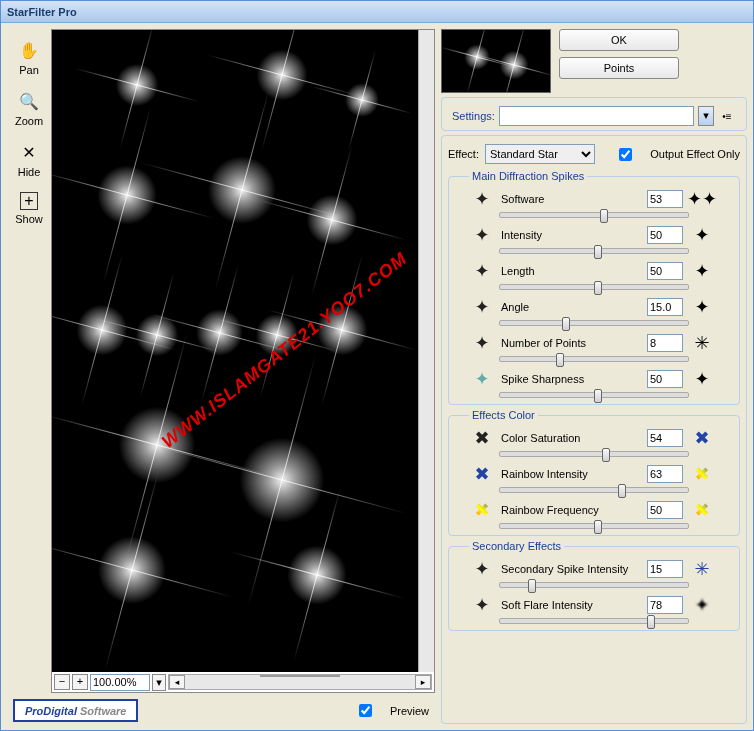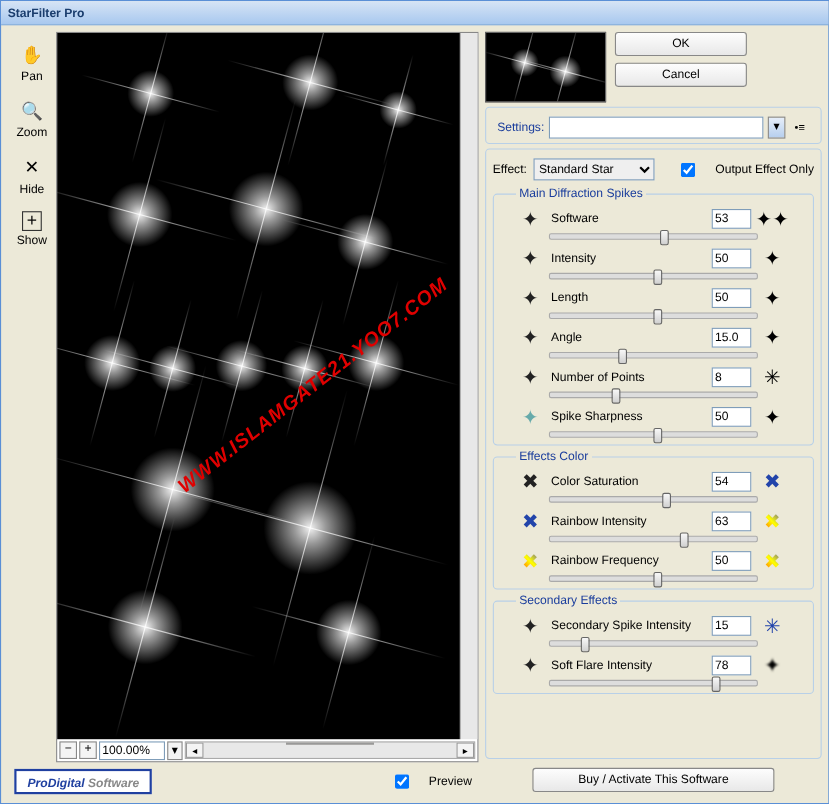--- a/index.html
+++ b/index.html
@@ -137,21 +137,21 @@
     </div>
 
     <div class="right">
       <div class="right-top">
         <div class="thumb">
           <div class="star" style="left:20px;top:12px;width:30px;height:30px;"></div>
           <div class="star" style="left:55px;top:18px;width:34px;height:34px;"></div>
         </div>
         <div class="btn-stack">
           <button class="btn">OK</button>
-          <button class="btn">Cancel</button>
+          <button class="btn">Points</button>
         </div>
       </div>
 
       <div class="panel">
         <div class="settings-row">
           <label>Settings:</label>
           <div class="select"></div>
           <div class="drop-btn">▾</div>
           <div class="menu-btn">•≡</div>
         </div>
@@ -297,18 +297,15 @@
               <div class="p-icon2" style="filter:blur(1px);">✦</div>
             </div>
           <div class="slider-row">
               <div class="slider">
                 <div class="slider-thumb" style="left:78%"></div>
               </div>
             </div>
         </fieldset>
       </div>
 
-      <div style="display:flex;justify-content:center;padding:4px 0;">
-        <button class="btn-wide">Buy / Activate This Software</button>
-      </div>
     </div>
   </div>
 </div>
 
 </body></html>

